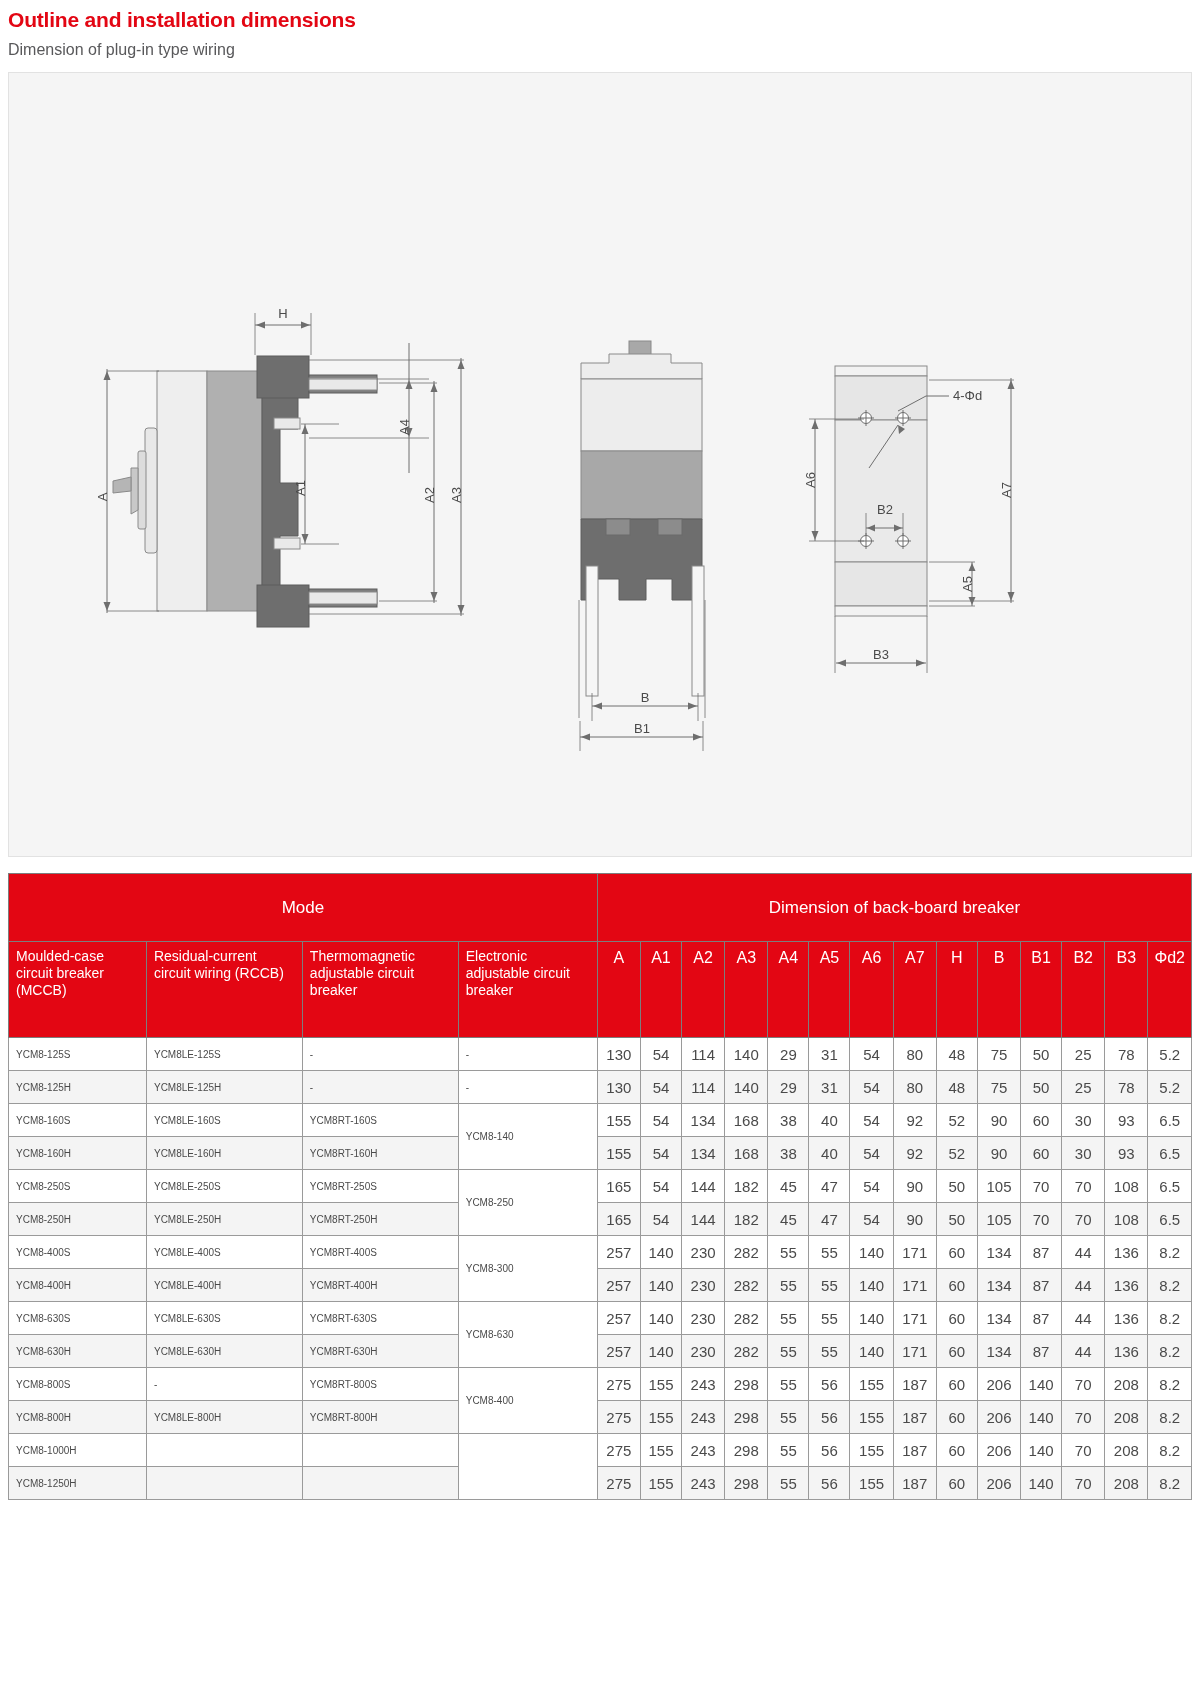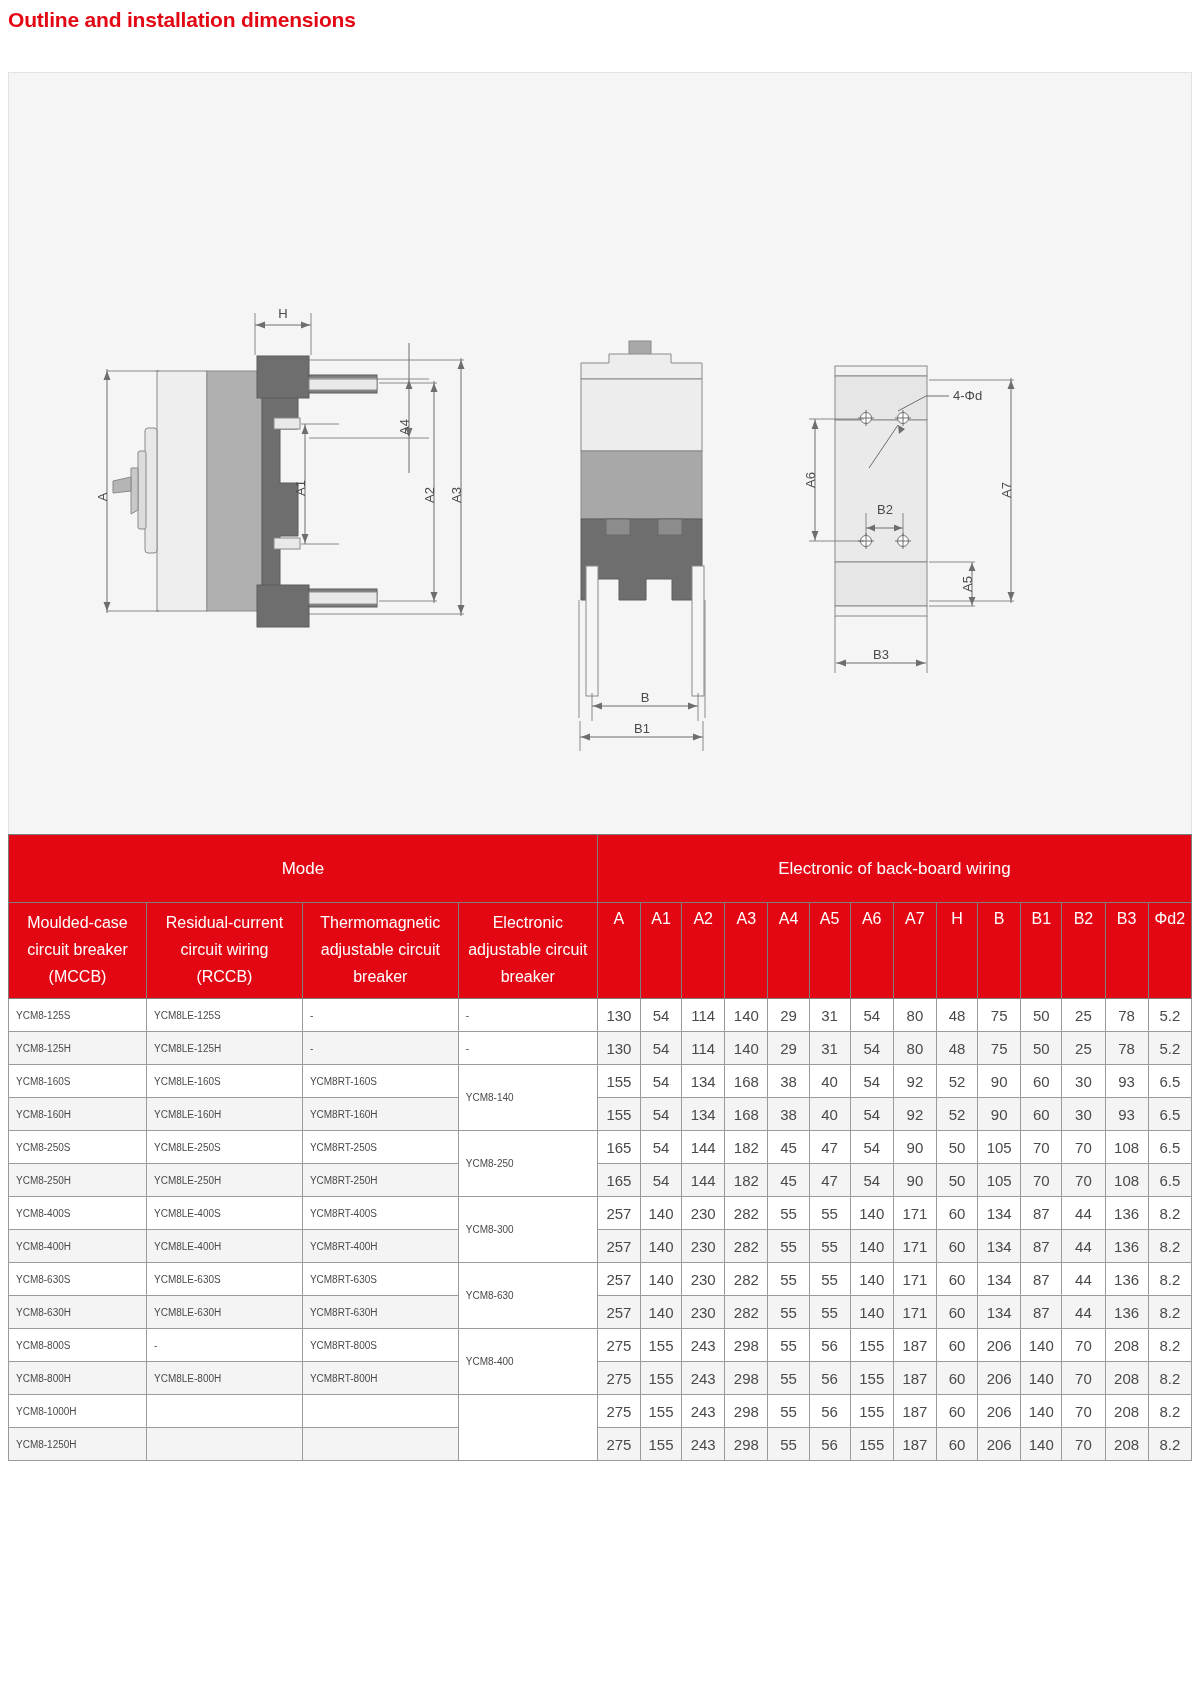--- a/index.html
+++ b/index.html
@@ -35,21 +35,21 @@
     width: 1184px; height: 785px;
     background: #f5f5f5;
     border: 1px solid #e2e2e2;
     overflow: hidden;
   }
   .drawing-panel svg { display: block; }
 
   
   .spec-table {
     position: absolute;
-    left: 8px; top: 834px;
+    left: 8px; top: 873px;
     width: 1184px;
     border-collapse: collapse;
     table-layout: fixed;
     font-size: 15px;
     color: #4a4a4a;
   }
   .spec-table td, .spec-table th {
     border: 1px solid #9a9a9a;
     padding: 0;
     font-weight: normal;
@@ -59,23 +59,23 @@
     background: #e30613;
     color: #ffffff;
     border-color: #7d7d7d;
   }
   th.grp {
     text-align: center;
     font-size: 17px;
     height: 68px;
   }
   th.modecol {
-    text-align: center;
-    font-size: 16px;
-    line-height: 27px;
+    text-align: left;
+    font-size: 14px;
+    line-height: 17px;
     padding: 6px 7px;
     vertical-align: top;
     height: 96px;
   }
   th.dimcol {
     text-align: center;
     font-size: 16px;
     height: 96px;
     vertical-align: top;
     padding-top: 7px;
@@ -103,20 +103,21 @@
   col.c-n     { width: 39px; }
   col.c-n3    { width: 41px; }
   col.c-phi   { width: 41px; }
 </style>
 </head>
 <body>
 
 <div class="page">
 
   <div class="title">Outline and installation dimensions</div>
+  <div class="subtitle">Dimension of plug-in type wiring</div>
 
   <div class="drawing-panel">
     <svg width="1184" height="785" viewBox="0 0 1184 785">
       <g stroke="#6e6e6e" stroke-width="1" fill="none">
 
         <rect x="148" y="298" width="50" height="240" fill="#eeeeee" stroke="#8a8a8a"></rect>
         <rect x="198" y="298" width="55" height="240" fill="#b0b0b0" stroke="#8a8a8a"></rect>
 
         <rect x="136" y="355" width="12" height="125" fill="#e8e8e8" stroke="#8a8a8a" rx="3"></rect>
         <rect x="129" y="378" width="8" height="78" fill="#dcdcdc" stroke="#8a8a8a" rx="2"></rect>
@@ -290,21 +291,21 @@
         <col class="c-n">
         <col class="c-n3">
       <col class="c-n">
         <col class="c-n3">
         <col class="c-n3">
         <col class="c-phi">
     </colgroup>
     <thead>
       <tr>
         <th class="grp" colspan="4">Mode</th>
-        <th class="grp" colspan="14">Electronic of back-board wiring</th>
+        <th class="grp" colspan="14">Dimension of back-board breaker</th>
       </tr>
       <tr>
         <th class="modecol">Moulded-case circuit breaker (MCCB)</th>
         <th class="modecol">Residual-current circuit wiring (RCCB)</th>
         <th class="modecol">Thermomagnetic adjustable circuit breaker</th>
         <th class="modecol">Electronic adjustable circuit breaker</th>
         <th class="dimcol">A</th>
         <th class="dimcol">A1</th>
         <th class="dimcol">A2</th>
         <th class="dimcol">A3</th>

